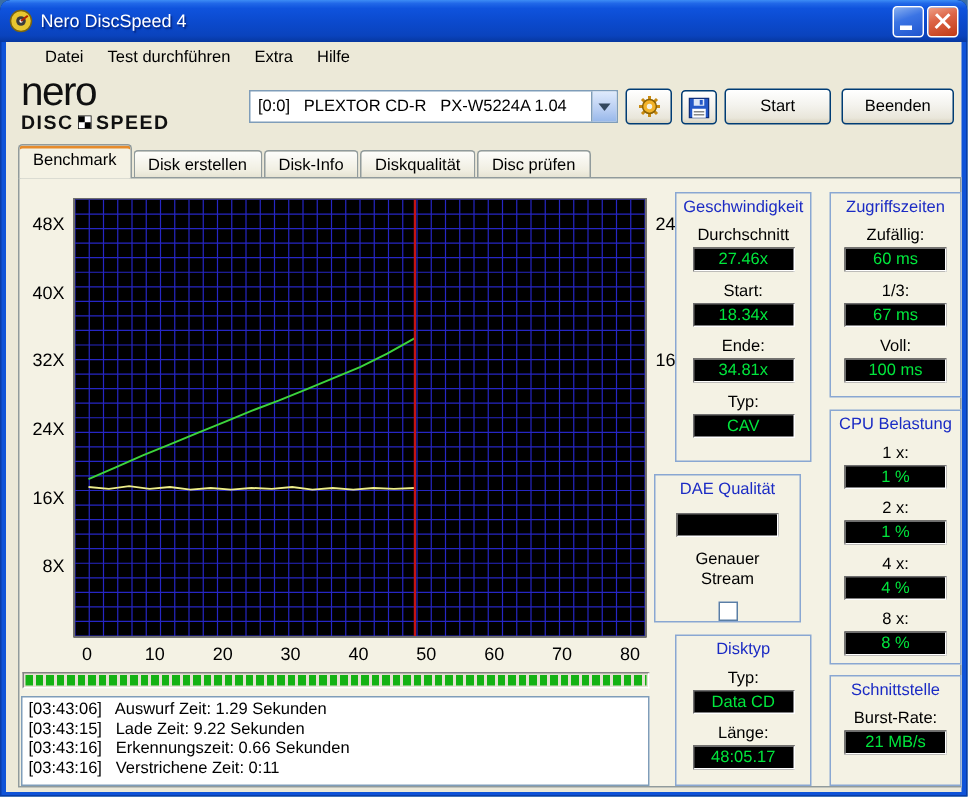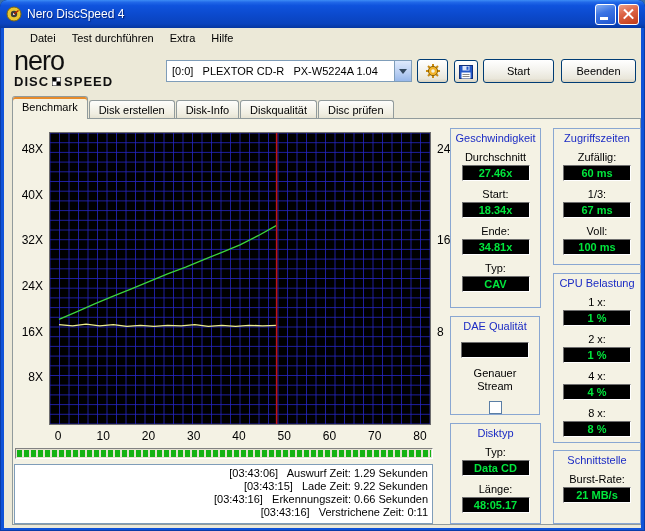--- a/index.html
+++ b/index.html
@@ -65,28 +65,28 @@
   .ylabels-right .ytick { position:absolute; left:2px; font-size:12px; }
   .xlabels { position:absolute; left:34px; top:297px; width:382px; height:14px; }
   .xlabels .xtick { position:absolute; width:22px; text-align:center; font-size:12px; }
 
   .progressbar { position:absolute; left:2px; top:329px; width:418px; height:11px;
     border:1px solid; border-color:#828282 #fff #fff #828282; background:#e4e1d2; padding:1px; }
   .progressbar .fill { height:100%; background:repeating-linear-gradient(90deg,#14b214 0 5px,#e4e1d2 5px 7px); }
 
   .logbox { position:absolute; left:1px; top:345px; width:419px; height:60px; background:#fff;
     border:1px solid #7f9db9; padding:2px 4px; overflow:hidden; }
-  .logline { white-space:pre; line-height:13px;text-align:right; }
+  .logline { white-space:pre; line-height:13px; }
 
   
   .panel { position:absolute; border:1px solid #89a7d2; background:#f4f2e4;
     display:flex; flex-direction:column; align-items:center; }
   .ptitle { color:#1b2bc4; margin-top:3px; }
   .plabel { margin-top:7px; line-height:12px; }
-  .lcd { margin-top:2px; width:68px; height:16px; background:#000; color:#00e63c; font-weight:bold;
+  .lcd { margin-top:2px; width:68px; height:16px; background:#000; color:#00e63c; font-weight:normal;
     text-align:center; line-height:15px; border:1px solid; border-color:#6e6e6e #fff #fff #6e6e6e; }
   .stream-label { margin-top:9px; text-align:center; white-space:pre-line; line-height:13px; }
   .checkbox { margin-top:8px; width:13px; height:13px; background:#fff; border:1px solid #5a7ea5; cursor:pointer; }
 </style>
 </head>
 <body>
 
 <div class="window">
 
   <div class="titlebar">
@@ -291,21 +291,21 @@
         <div class="plabel">Durchschnitt</div>
         <div class="lcd">27.46x</div>
         <div class="plabel">Start:</div>
         <div class="lcd">18.34x</div>
         <div class="plabel">Ende:</div>
         <div class="lcd">34.81x</div>
         <div class="plabel">Typ:</div>
         <div class="lcd">CAV</div>
       </div>
 
-      <div class="panel" style="left:437px; top:197px; width:90px; height:99px;">
+      <div class="panel" style="left:423px; top:197px; width:98px; height:99px;">
         <div class="ptitle">DAE Qualität</div>
         <div class="lcd" style="margin-top:10px;"></div>
         <div class="stream-label">Genauer
 Stream</div>
         <span class="checkbox"></span>
       </div>
 
       <div class="panel" style="left:437px; top:304px; width:91px; height:101px;">
         <div class="ptitle">Disktyp</div>
         <div class="plabel">Typ:</div>

